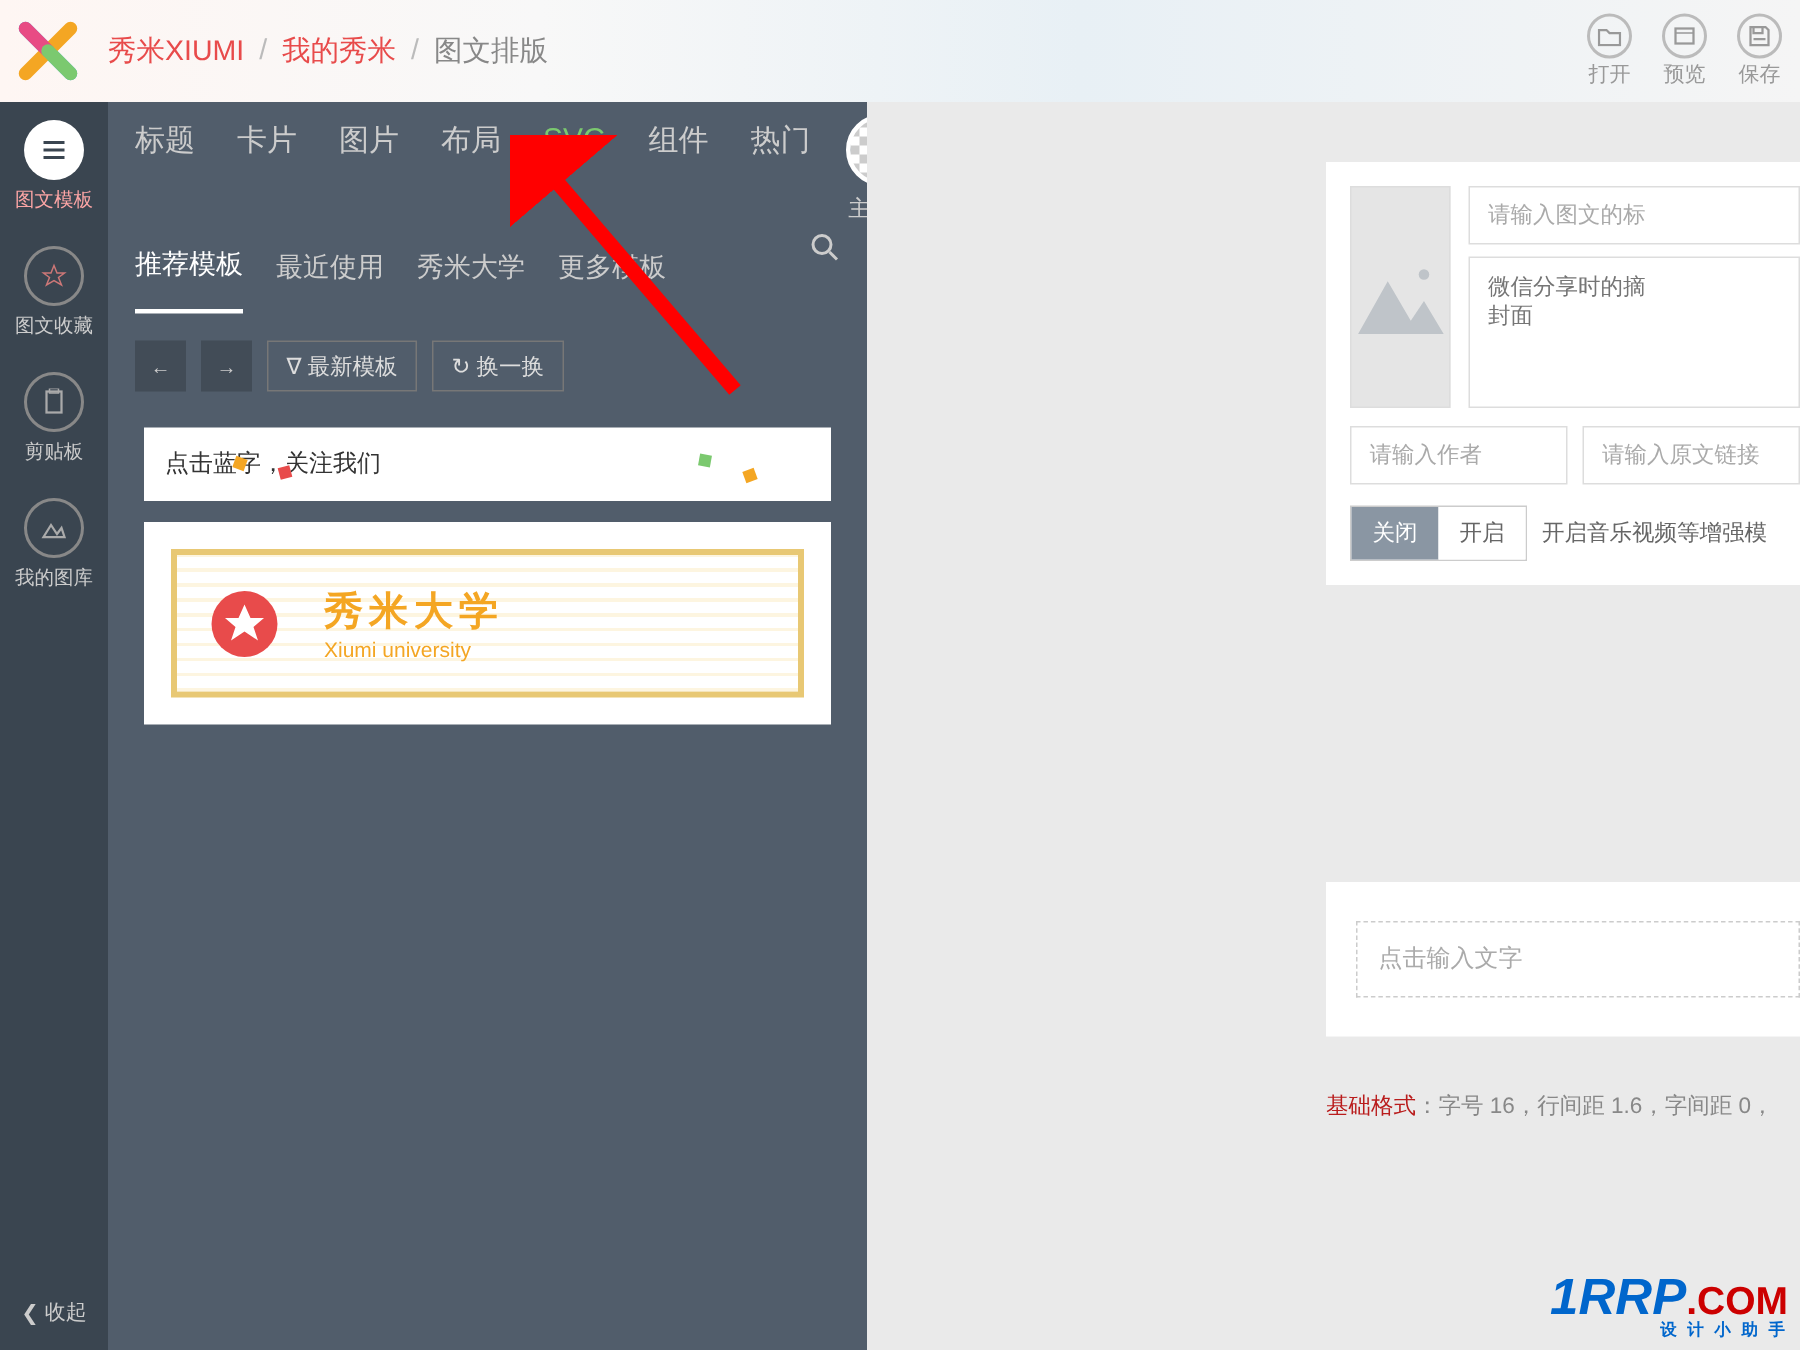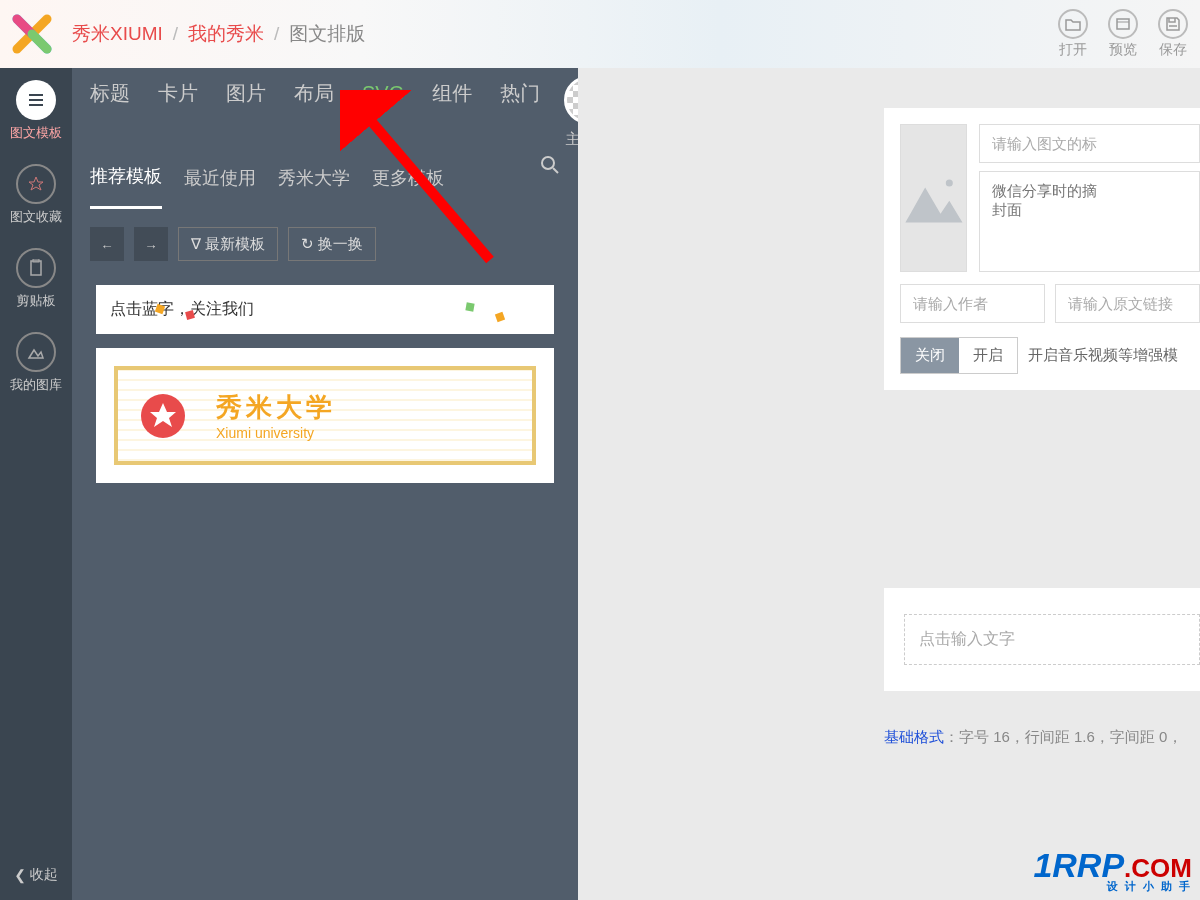--- a/index.html
+++ b/index.html
@@ -58,21 +58,21 @@
 .author-row { display: flex; gap: 10px; margin-bottom: 14px; }
 .toggle-row { display: flex; align-items: center; gap: 10px; font-size: 15px; color: #666; }
 .toggle-group { display: flex; border: 1px solid #ccc; }
 .toggle-btn { padding: 8px 14px; background: #fff; border: none; font-size: 15px; cursor: pointer; color: #666; }
 .toggle-btn.active { background: #8a96a3; color: #fff; }
 
 .text-entry-panel { position: absolute; top: 520px; right: 0; width: 316px; background: #fff; padding: 26px 0 26px 20px; }
 .text-entry { border: 1px dashed #ccc; padding: 14px; color: #aaa; font-size: 16px; font-family: Liberation Mono, monospace; }
 
 .format-info { position: absolute; top: 660px; right: 0; width: 316px; font-size: 15px; color: #888; }
-.format-label { color: #1d4ed8; }
+.format-label { color: #b91c1c; }
 
 .red-arrow { position: absolute; top: 90px; left: 340px; z-index: 100; pointer-events: none; }
 
 .watermark { position: absolute; bottom: 6px; right: 8px; font-family: Arial; font-weight: bold; }
 .wm1 { color: #0066cc; font-size: 34px; font-style: italic; }
 .wm2 { color: #cc0000; font-size: 26px; }
 .wm-sub { font-size: 11px; color: #0066cc; display: block; text-align: right; letter-spacing: 2px; margin-top: -6px; }
 
 .scrollbar-track { position: absolute; top: 248px; left: 560px; width: 16px; height: 60px; background: #ccc; }
 

